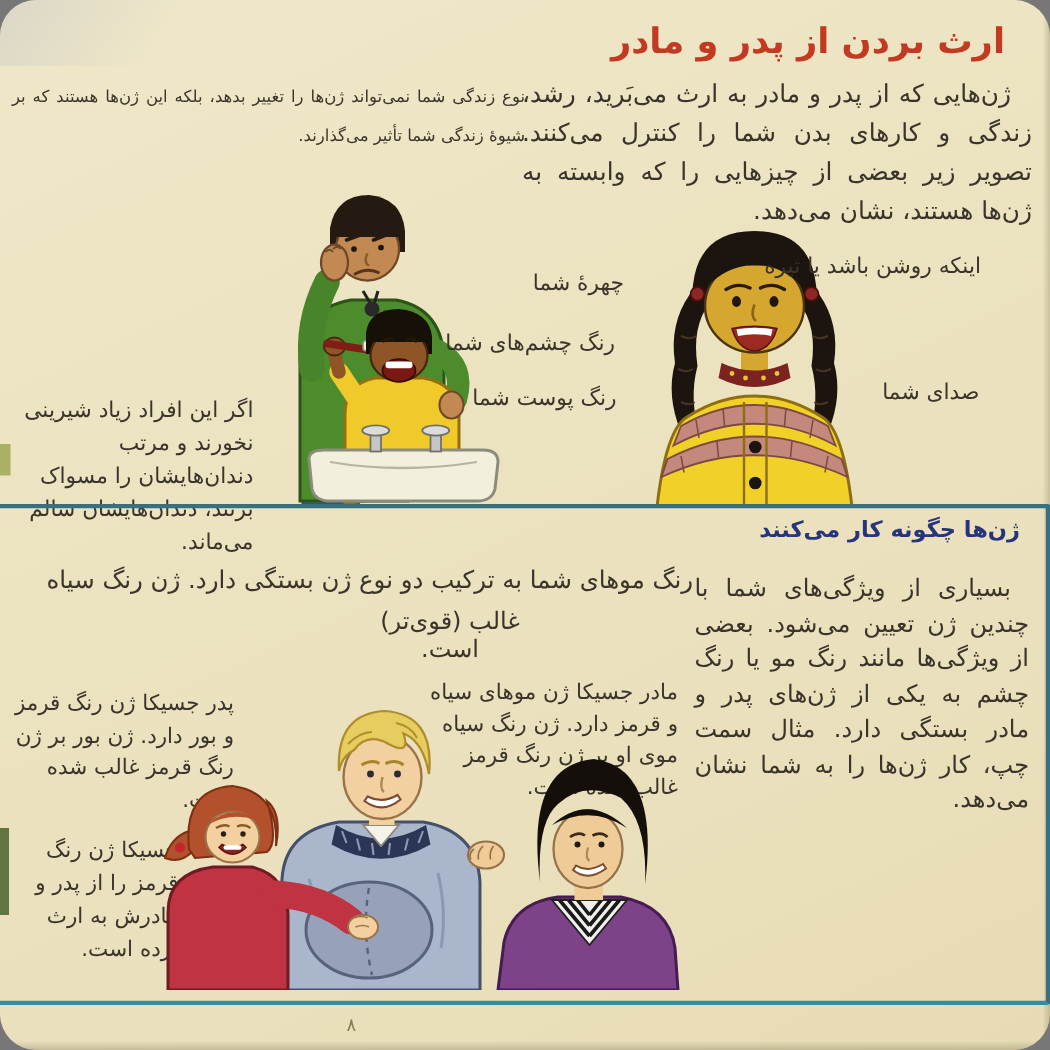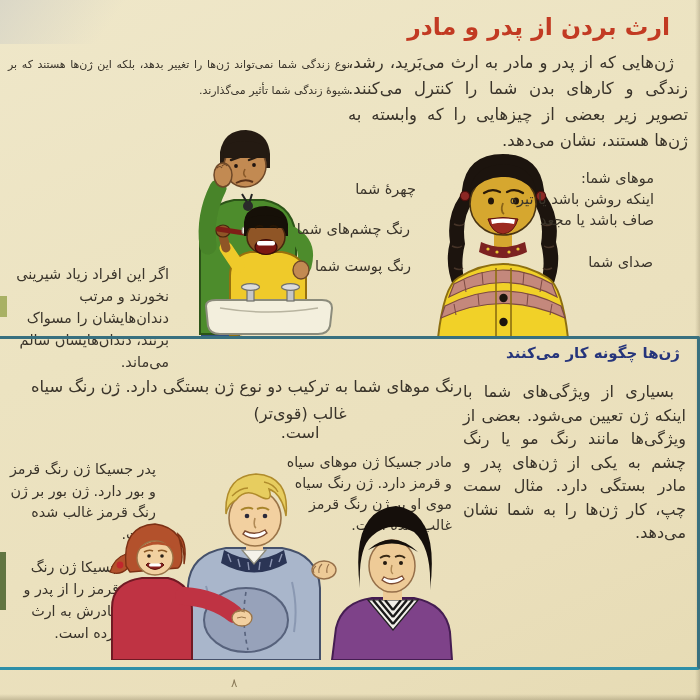--- a/index.html
+++ b/index.html
@@ -1,19 +1,19 @@
 <!DOCTYPE html>
 <html lang="fa" dir="rtl"><head>
 <meta charset="utf-8">
 <style>
   html,body{margin:0;padding:0;background:#777;}
   .page{
     position:relative;width:700px;height:700px;overflow:hidden;
     background:linear-gradient(155deg,#efe7c9 0%,#ece3c1 38%,#eadfbb 78%,#e6dbb4 100%);
-    font-family:"DejaVu Sans",sans-serif;direction:rtl;color:#3a342a;
+    font-family:"DejaVu Sans",sans-serif;direction:rtl;color:#3a342a;border-radius:24px;
   }
   .abs{position:absolute;}
   .para{text-align:justify;direction:rtl;}
   .rt{text-align:right;direction:rtl;}
   .ctr{text-align:center;direction:rtl;}
   .title-red{font-weight:bold;font-size:23.5px;color:#c23a22;letter-spacing:0;}
   .title-navy{font-weight:bold;font-size:15px;color:#26357b;}
   #intro{top:50px;right:12px;width:340px;font-size:16.5px;line-height:26px;text-indent:14px;}
   #lifestyle{top:52px;left:8px;width:342px;font-size:11px;line-height:26px;}
   #teeth1{top:139px;left:2px;width:163px;font-size:14.5px;line-height:22px;}
@@ -148,32 +148,30 @@
       <path d="M79,57 q-3,8 1,11" stroke="#8a6418" stroke-width="1.8" fill="none"></path>
       <path d="M64,73 Q79,70 94,73 Q90,87 79,88 Q68,87 64,73 Z" fill="#9c2a20" stroke="#5a140e" stroke-width="1"></path>
       <path d="M67,73.5 Q79,71.5 91,73.5 L90,78 Q79,75.5 68,78 Z" fill="#ffffff"></path>
 
       <circle cx="41" cy="50" r="4.6" fill="#8c2824" stroke="#4a0f0c" stroke-width="1.2"></circle>
       <circle cx="117" cy="50" r="4.6" fill="#8c2824" stroke="#4a0f0c" stroke-width="1.2"></circle>
     </svg>
   </div>
 
   <div class="abs rt lbl" id="lbl-hair">
-    <div>موهای شما:</div>
     <div>اینکه روشن باشد یا تیره</div>
-    <div>صاف باشد یا مجعد</div>
   </div>
   <div class="abs rt lbl" id="lbl-voice">صدای شما</div>
   <div class="abs rt lbl" id="lbl-face">چهرهٔ شما</div>
   <div class="abs rt lbl" id="lbl-eyes">رنگ چشم‌های شما</div>
   <div class="abs rt lbl" id="lbl-skin">رنگ پوست شما</div>
 
   <div class="abs" id="genes-box"></div>
   <div class="abs title-navy" id="box-title">ژن‌ها چگونه کار می‌کنند</div>
-  <div class="abs para" id="box-body">بسیاری از ویژگی‌های شما با اینکه ژن تعیین می‌شود. بعضی از ویژگی‌ها مانند رنگ مو یا رنگ چشم به یکی از ژن‌های پدر و مادر بستگی دارد. مثال سمت چپ، کار ژن‌ها را به شما نشان می‌دهد.</div>
+  <div class="abs para" id="box-body">بسیاری از ویژگی‌های شما با چندین ژن تعیین می‌شود. بعضی از ویژگی‌ها مانند رنگ مو یا رنگ چشم به یکی از ژن‌های پدر و مادر بستگی دارد. مثال سمت چپ، کار ژن‌ها را به شما نشان می‌دهد.</div>
   <div class="abs rt" id="hairmix1">رنگ موهای شما به ترکیب دو نوع ژن بستگی دارد. ژن رنگ سیاه</div>
   <div class="abs ctr" id="hairmix2">غالب (قوی‌تر) است.</div>
   <div class="abs rt" id="mother-cap">مادر جسیکا ژن موهای سیاه و قرمز دارد. ژن رنگ سیاه موی او بر ژن رنگ قرمز غالب شده است.</div>
   <div class="abs rt" id="father-cap">پدر جسیکا ژن رنگ قرمز و بور دارد. ژن بور بر ژن رنگ قرمز غالب شده است.</div>
   <div class="abs rt" id="jessica-cap">جسیکا ژن رنگ قرمز را از پدر و مادرش به ارث برده است.</div>
 
   <div class="abs" style="left:96px;top:466px;width:378px;height:194px;">
     <svg width="378" height="194" viewBox="0 0 378 194">
 
       <path d="M90,194 L92,120 Q94,88 130,82 L186,82 Q222,88 224,122 L224,194 Z" fill="#a9b6cb" stroke="#45516b" stroke-width="2"></path>

